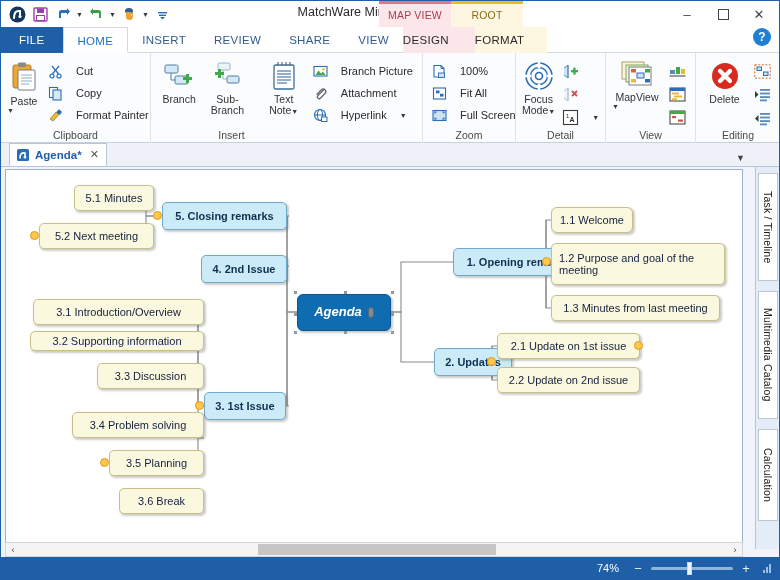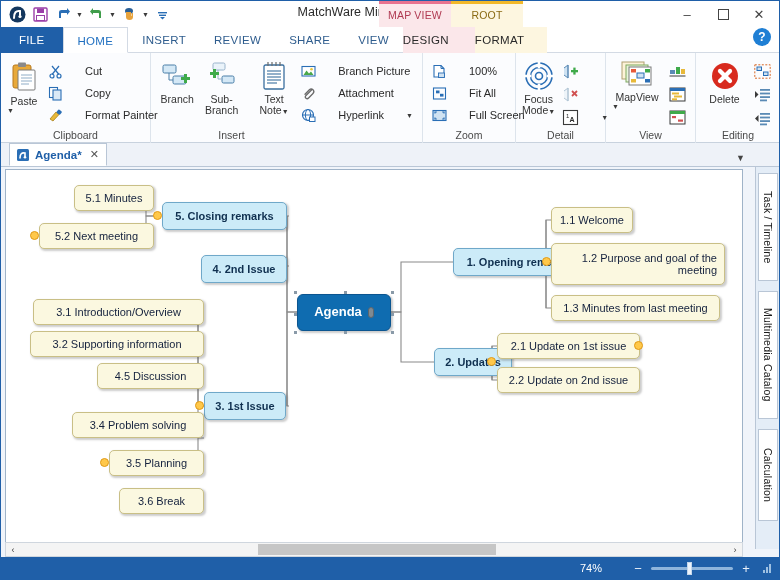--- a/index.html
+++ b/index.html
@@ -120,21 +120,21 @@
     width: 56px;
     display: flex; flex-direction: column; 
     padding-top: 3px;
   }
   .bigbtn .lbl {
     font-size: 10.5px; color: #333; text-align: center; line-height: 11px;
     margin-top: 2px;
   }
   .smallcol { display: flex; flex-direction: column; gap: 2px; padding-top: 4px; }
   .smallbtn {
-    display: flex; align-items: center; gap: 22px;
+    display: flex; align-items: center; gap: 13px;
     height: 20px; padding: 0 3px;
     font-size: 11px; color: #2a2a2a; white-space: nowrap;
   }
   .ico { display: inline-flex; align-items: center; justify-content: center; }
   .caret-dn { font-size: 7px; color: #3a3a3a; }
 
   
   .doctabs {
     position: absolute; left: 0; top: 142px; width: 778px; height: 24px;
     background: #eef2f8;
@@ -164,21 +164,21 @@
   .canvas {
     position: absolute; left: 0; top: 0; width: 720px; height: 360px;
     background: #ffffff;
   }
   .node {
     position: absolute;
     border-radius: 5px;
     font-size: 11px;
     color: #14213d;
     display: flex; align-items: center; justify-content: center;
-    text-align: right;
+    text-align: left;
     line-height: 12.5px;
     padding: 0 7px;
     box-shadow: 1.5px 1.5px 2px rgba(90,90,90,.30);
   }
   .node.sub {
     background: #fbf8e0;
     border: 1px solid #c9bf86;
   }
   .node.main {
     background: #ccebf8;
@@ -186,20 +186,21 @@
     font-weight: bold;
     color: #103050;
   }
   .node.root {
     background: #0f6cb0;
     border: 1px solid #0b5590;
     color: #ffffff;
     font-weight: bold;
     font-size: 13px;
     border-radius: 6px;
+    font-style: italic;
   }
   .root-handles { position: absolute; inset: -4px; pointer-events: none; }
   .root-handles i {
     position: absolute; width: 3px; height: 3px; background: #8a9aa8;
   }
   .attach-ico {
     display: inline-block; width: 6px; height: 11px;
     border-radius: 3px; background: #7f8a92; border: 1px solid #5d666d;
     margin-left: 6px;
   }
@@ -262,21 +263,21 @@
     letter-spacing: .2px;
   }
 
   
   .statusbar {
     position: absolute; left: 0; bottom: 0; width: 778px; height: 22px;
     background: #1f5fa8;
     display: flex; align-items: center; justify-content: flex-end;
     padding-right: 8px; gap: 7px;
   }
-  .statusbar .zoomval { color: #fff; font-size: 11px; margin-right: 23px; }
+  .statusbar .zoomval { color: #fff; font-size: 11px; margin-right: 6px; }
   .statusbar .zbtn { color: #e8f0fa; font-size: 13px; width: 12px; text-align: center; }
   .ztrack {
     position: relative; width: 82px; height: 3px;
     background: #8fb5dc; border-radius: 2px;
   }
   .zthumb {
     position: absolute; left: 36px; top: -5px;
     width: 5px; height: 13px; background: #eef4fb; border: 1px solid #c5d8ec;
   }
   .grip { display: flex; align-items: flex-end; gap: 1px; height: 9px; margin-left: 4px; }
@@ -806,44 +807,44 @@
       <div class="node main" style="left:198px; top:222px; width:82px; height:28px;">
         <span>3. 1st Issue</span>
       </div>
       <div class="node main" style="left:195px; top:85px; width:86px; height:28px;">
         <span>4. 2nd Issue</span>
       </div>
       <div class="node main" style="left:156px; top:32px; width:125px; height:28px;">
         <span>5. Closing remarks</span>
       </div>
 
-      <div class="node sub" style="left:545px; top:37px; width:82px; height:26px;">
+      <div class="node sub" style="left:545px; top:37px; width:82px; height:26px;border-radius:6px;">
         <span>1.1 Welcome</span>
       </div>
       <div class="node sub" style="left:545px; top:73px; width:174px; height:42px;">
         <span>1.2  Purpose and goal of the meeting</span>
       </div>
       <div class="node sub" style="left:545px; top:125px; width:169px; height:26px;">
         <span>1.3 Minutes from last meeting</span>
       </div>
       <div class="node sub" style="left:491px; top:163px; width:143px; height:26px;">
         <span>2.1  Update on 1st issue</span>
       </div>
       <div class="node sub" style="left:491px; top:197px; width:143px; height:26px;">
         <span>2.2  Update on 2nd issue</span>
       </div>
 
       <div class="node sub" style="left:27px; top:129px; width:171px; height:26px;">
         <span>3.1  Introduction/Overview</span>
       </div>
-      <div class="node sub" style="left:24px; top:161px; width:174px; height:26px;">
+      <div class="node sub" style="left:24px; top:161px; width:174px; height:20px;">
         <span>3.2 Supporting information</span>
       </div>
       <div class="node sub" style="left:91px; top:193px; width:107px; height:26px;">
-        <span>4.5 Discussion</span>
+        <span>3.3 Discussion</span>
       </div>
       <div class="node sub" style="left:66px; top:242px; width:132px; height:26px;">
         <span>3.4 Problem solving</span>
       </div>
       <div class="node sub" style="left:103px; top:280px; width:95px; height:26px;">
         <span>3.5  Planning</span>
       </div>
       <div class="node sub" style="left:113px; top:318px; width:85px; height:26px;">
         <span>3.6  Break</span>
       </div>

